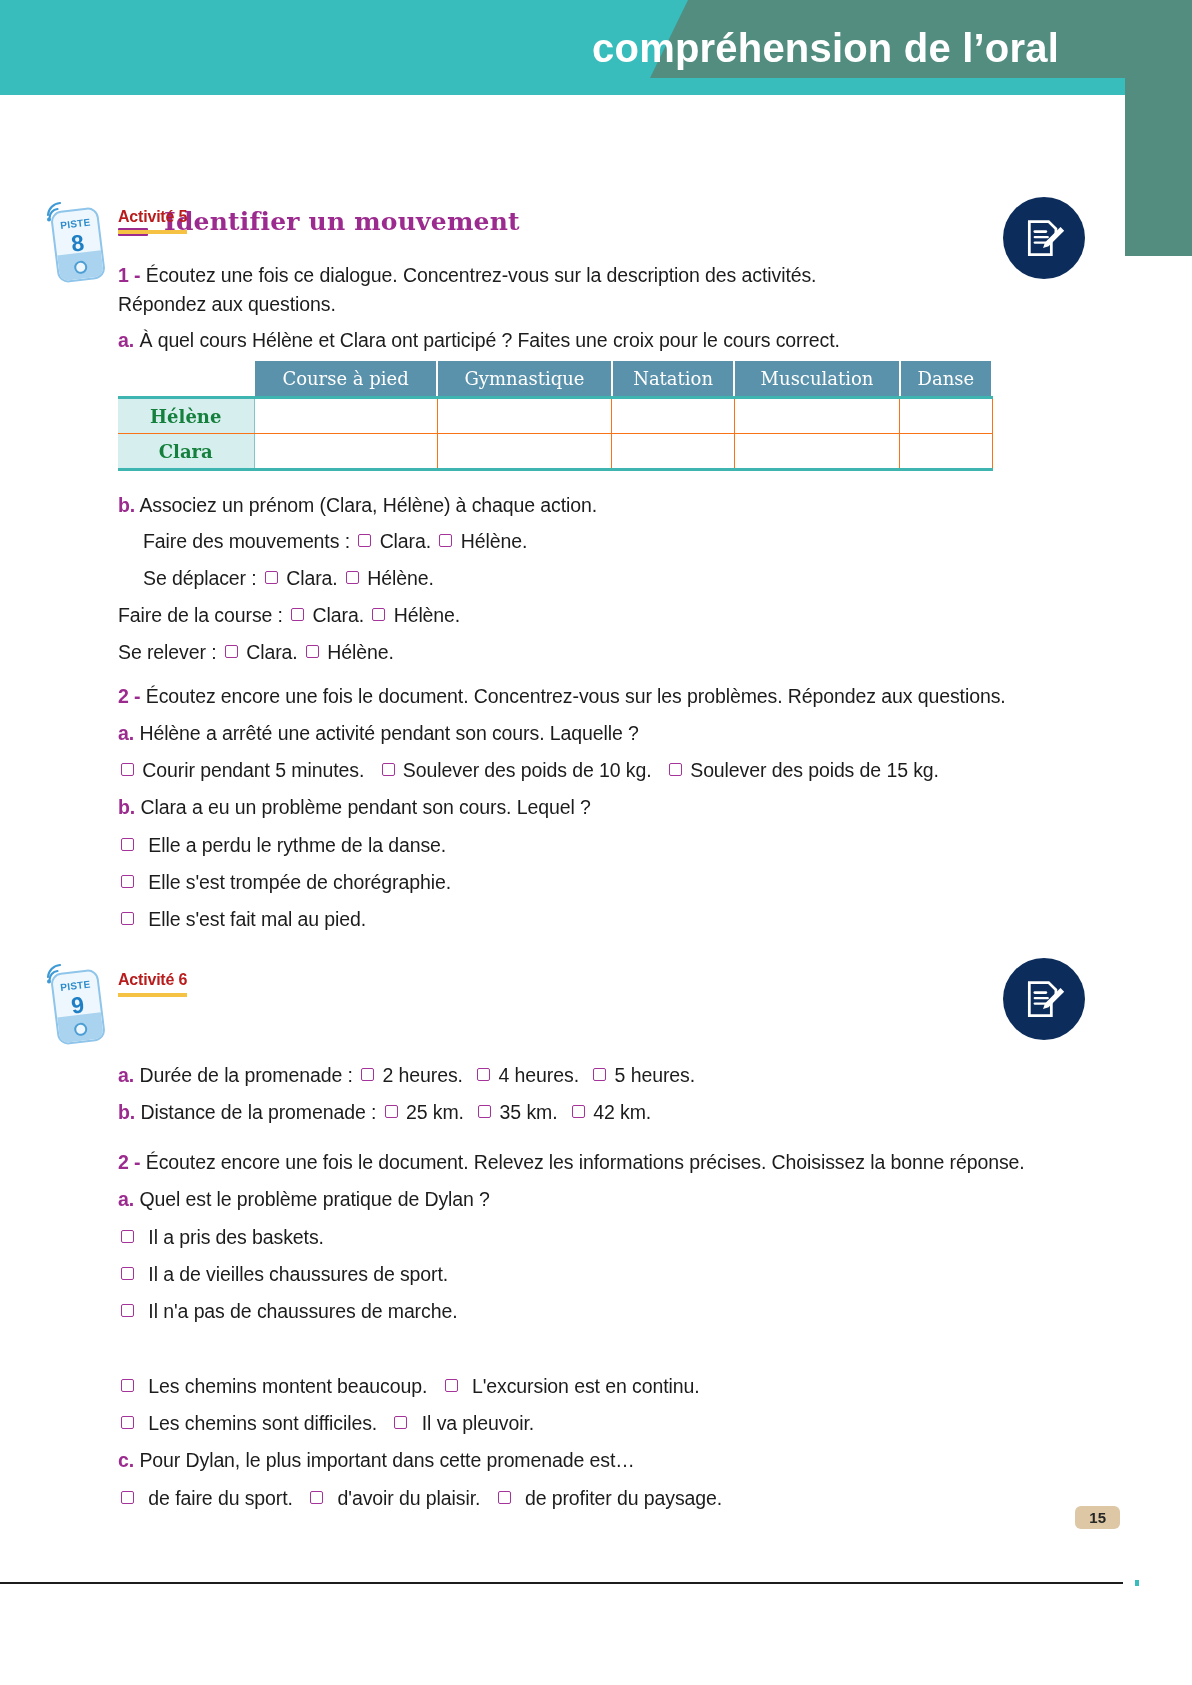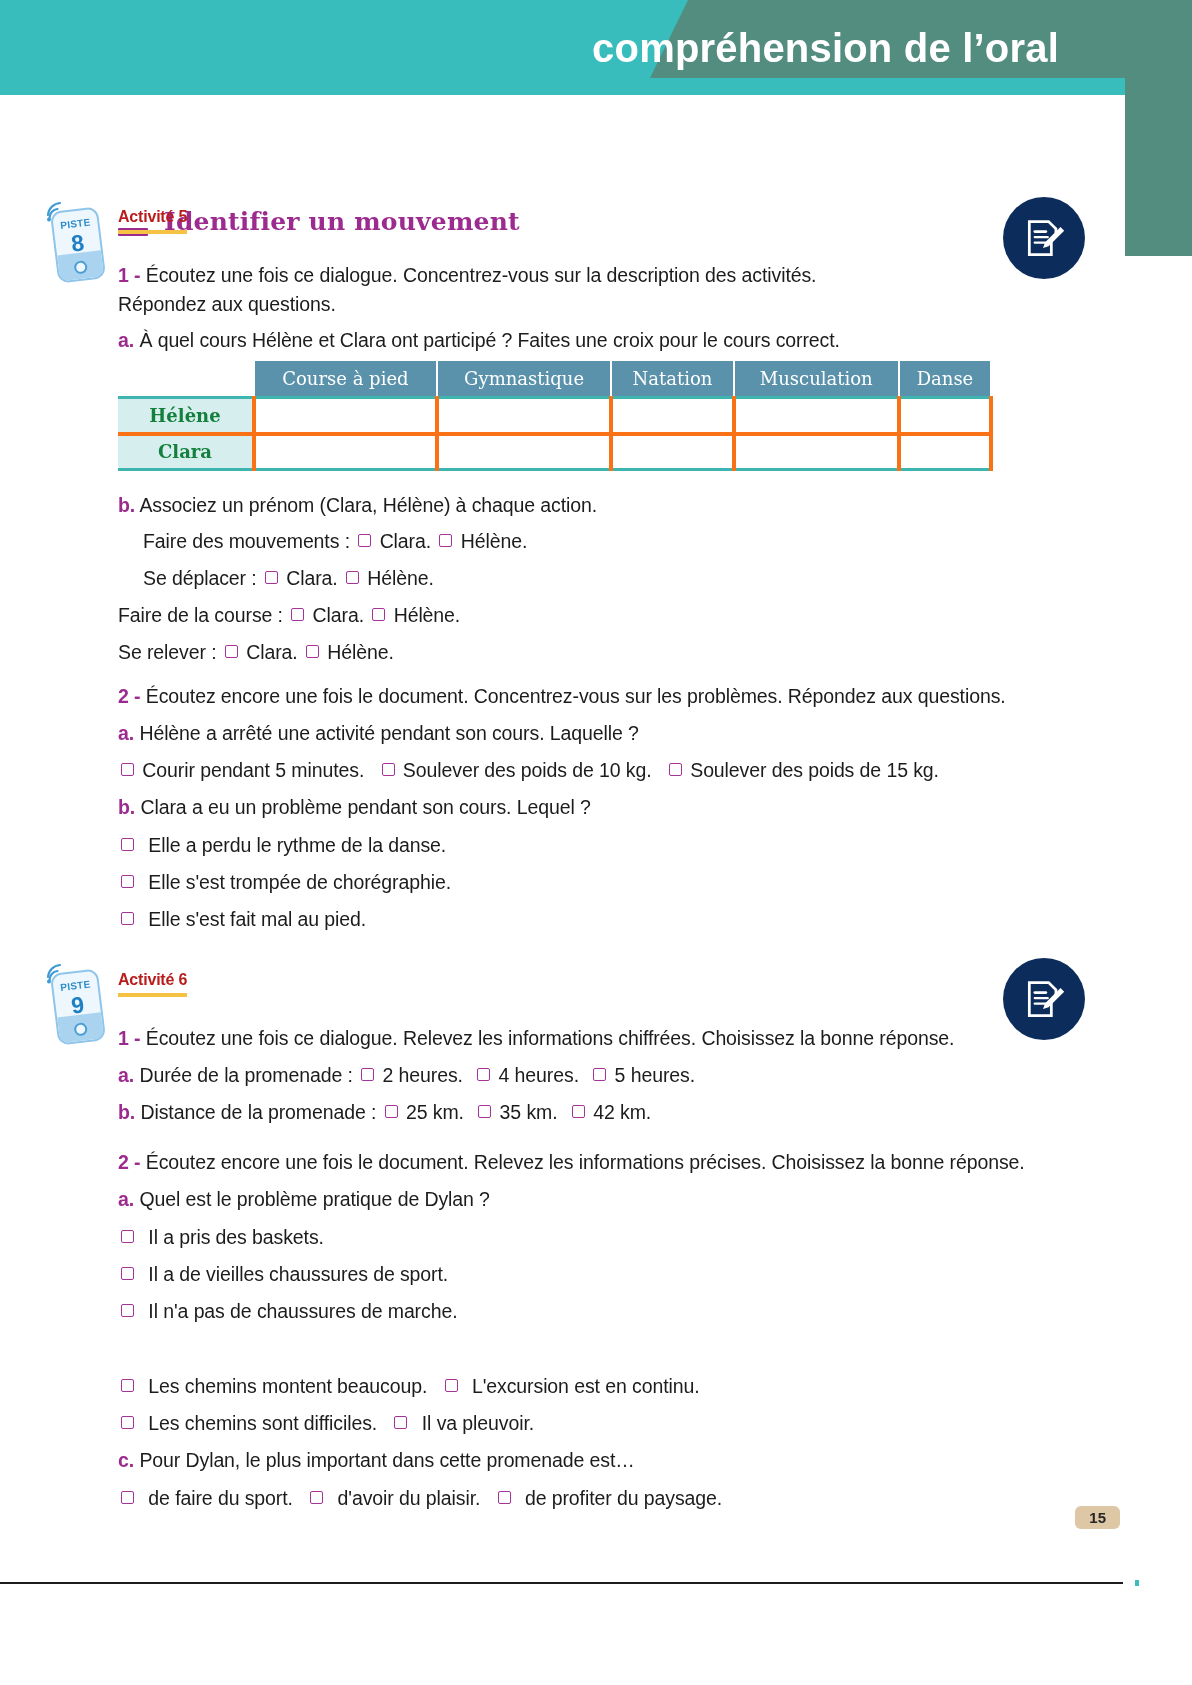--- a/index.html
+++ b/index.html
@@ -213,21 +213,21 @@
     border-left: 2px solid #ffffff;
     border-right: 2px solid #ffffff;
     white-space: nowrap;
   }
   .tbl th.corner {
     background: #ffffff;
     border: none;
   }
   .tbl td {
     height: 36px;
-    border: 4px solid #f97316;
+    border: 1px solid #f97316;
     background: #ffffff;
   }
   .tbl td.rowlab {
     background: #d6efee;
     color: #15803d;
     font-size: 18px;
     font-weight: bold;
     text-align: center;
     border-left: none;
     border-right: 1px solid #7ec7c4;
@@ -447,24 +447,20 @@
   <div class="navy-circle" style="top:863px; left:1003px;">
     <svg width="44" height="44" viewBox="0 0 48 48">
       <path d="M8 6 h21 l8 8 v8 l-5 5 v15 H8 Z" fill="none" stroke="#ffffff" stroke-width="3"></path>
       <line x1="14" y1="17" x2="26" y2="17" stroke="#ffffff" stroke-width="3" stroke-linecap="round"></line>
       <line x1="14" y1="23" x2="28" y2="23" stroke="#ffffff" stroke-width="2.6" stroke-linecap="round"></line>
       <line x1="14" y1="29" x2="26" y2="29" stroke="#ffffff" stroke-width="2.6" stroke-linecap="round"></line>
       <path d="M42 12 l4 4 -17 17 -6 2 2 -6 Z" fill="#ffffff"></path>
     </svg>
   </div>
 
-  <div class="line" style="top:931px; left:118px;">
-    <span class="q-num">1 -</span>
-    <span>Écoutez une fois ce dialogue. Relevez les informations chiffrées. Choisissez la bonne réponse.</span>
-  </div>
 
   <div class="line" style="top:968px; left:118px;">
     <span class="q-letter">a.</span>
     <span>Durée de la promenade :</span>
     <span class="cb"></span>
     <span>2 heures.</span>
     <span class="cb" style="margin-left:9px;"></span>
     <span>4 heures.</span>
     <span class="cb" style="margin-left:9px;"></span>
     <span>5 heures.</span>

